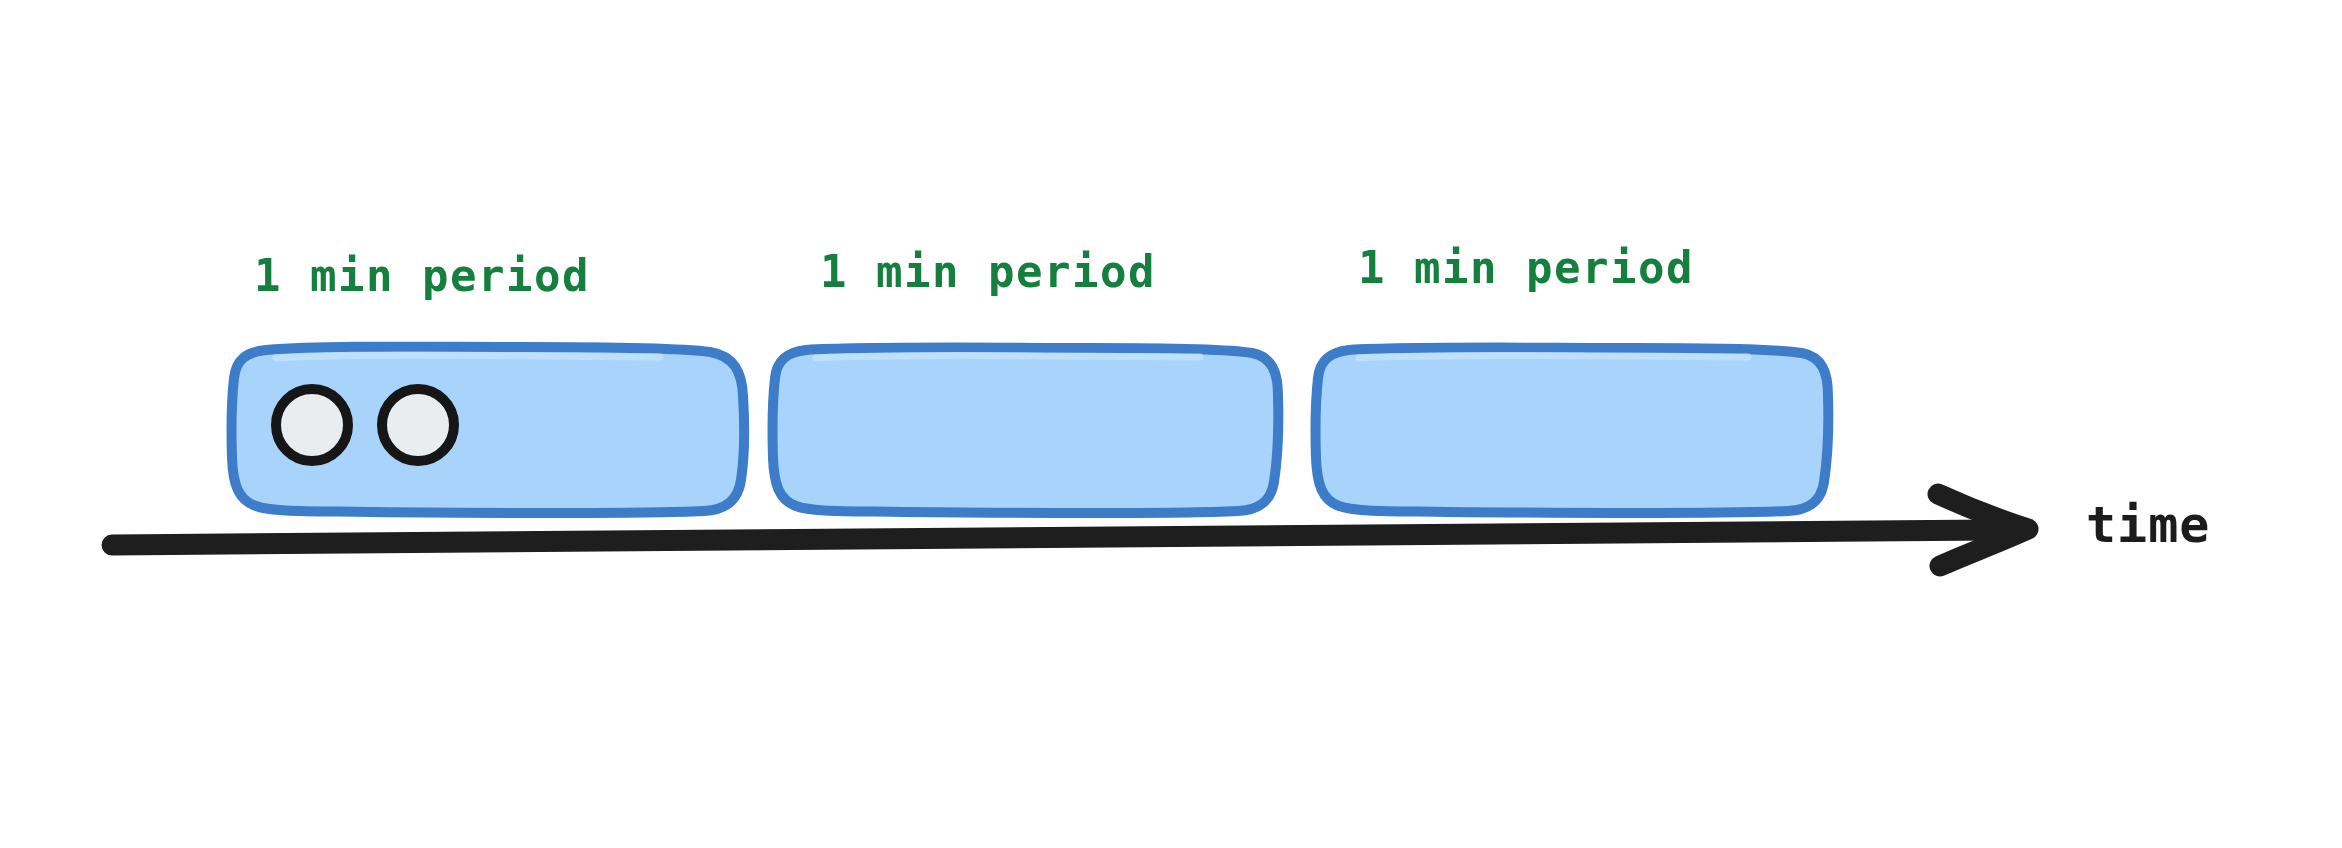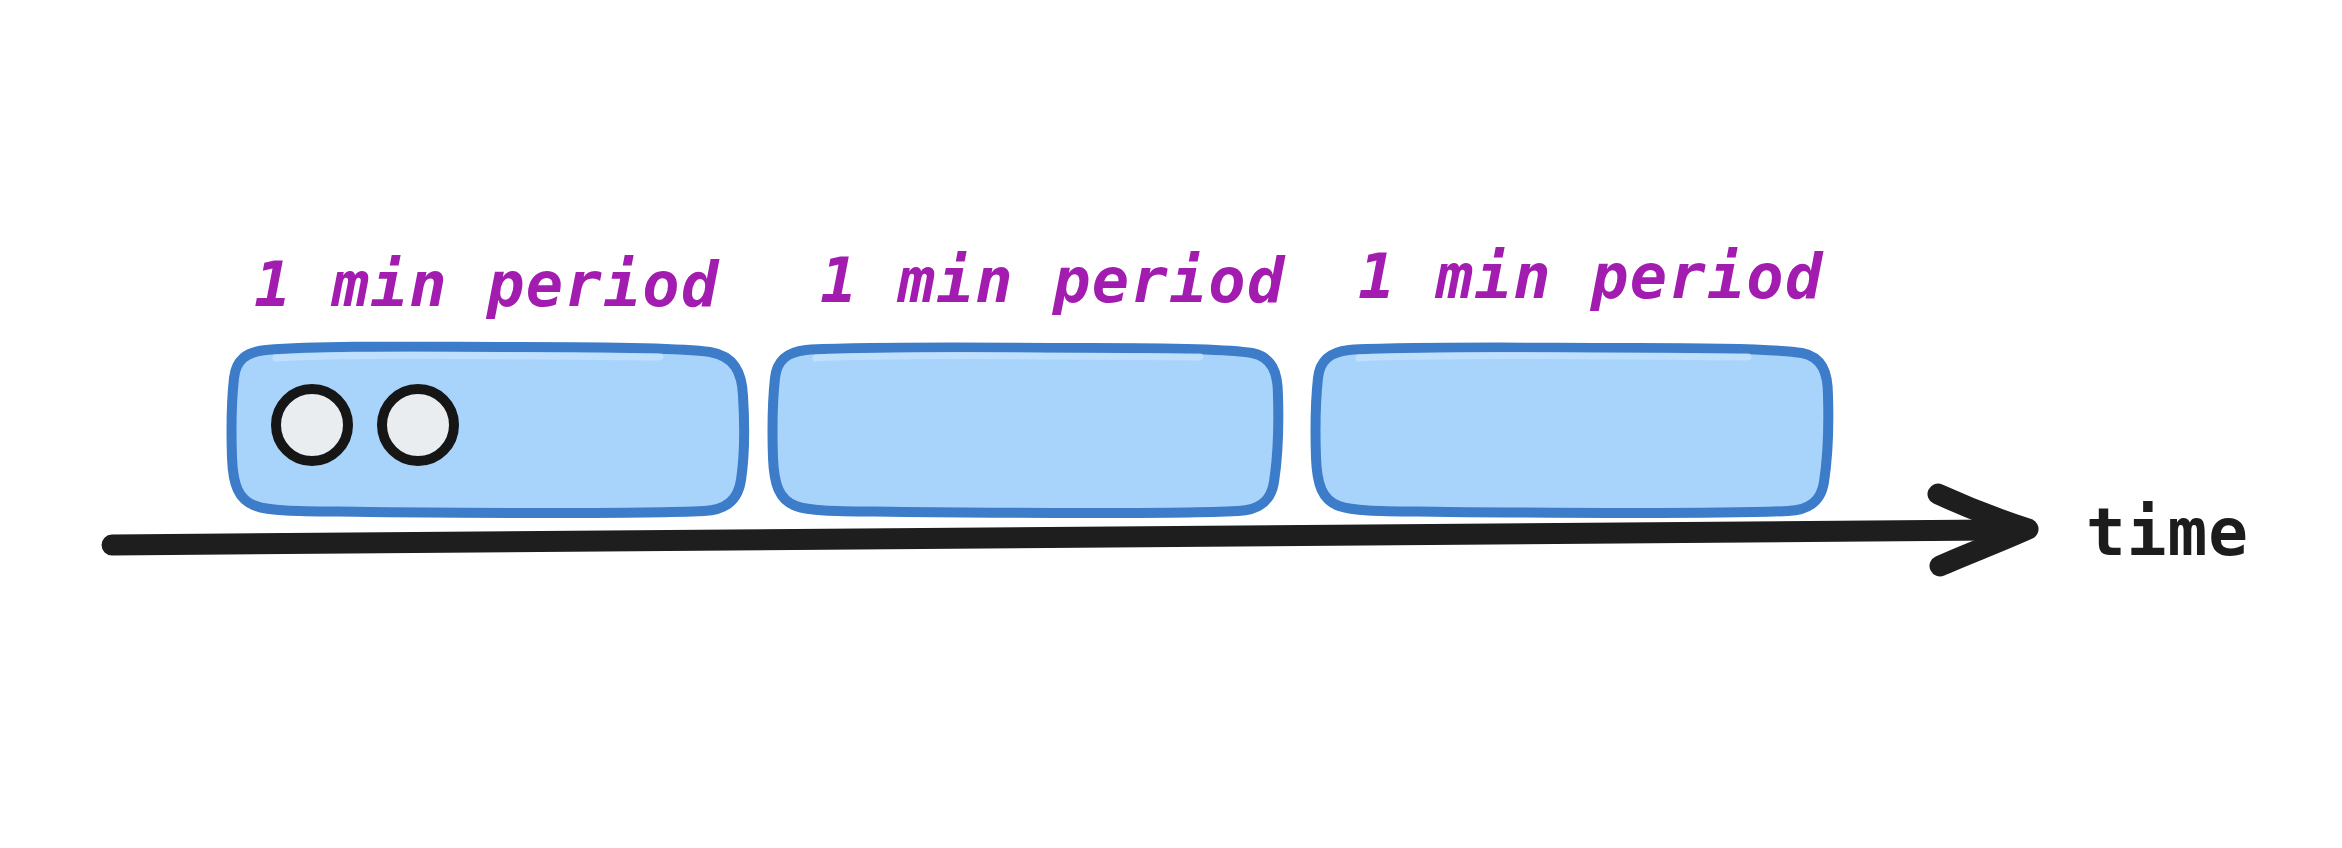--- a/index.html
+++ b/index.html
@@ -23,39 +23,38 @@
     position: absolute;
     top: 0;
     left: 0;
     width: 2342px;
     height: 848px;
     display: block;
   }
   .period-label {
     position: absolute;
     font-family: "DejaVu Sans Mono", "Liberation Mono", monospace;
-    font-size: 62px;
+    font-size: 44px;
     font-weight: 700;
     letter-spacing: 1.5px;
-    color: #a21caf;
+    color: #15803d;
     white-space: nowrap;
     line-height: 1;
-    font-style: italic;
     -webkit-font-smoothing: antialiased;
   }
   #label-period-1 { left: 254px; top: 254px; }
   #label-period-2 { left: 820px; top: 250px; }
   #label-period-3 { left: 1358px; top: 246px; }
 
   #axis-label-time {
     position: absolute;
     left: 2086px;
     top: 500px;
     font-family: "DejaVu Sans Mono", "Liberation Mono", monospace;
-    font-size: 66px;
+    font-size: 50px;
     font-weight: 700;
     letter-spacing: 1px;
     color: #1c1c1c;
     white-space: nowrap;
     line-height: 1;
     -webkit-font-smoothing: antialiased;
   }
 </style>
 </head>
 <body>

